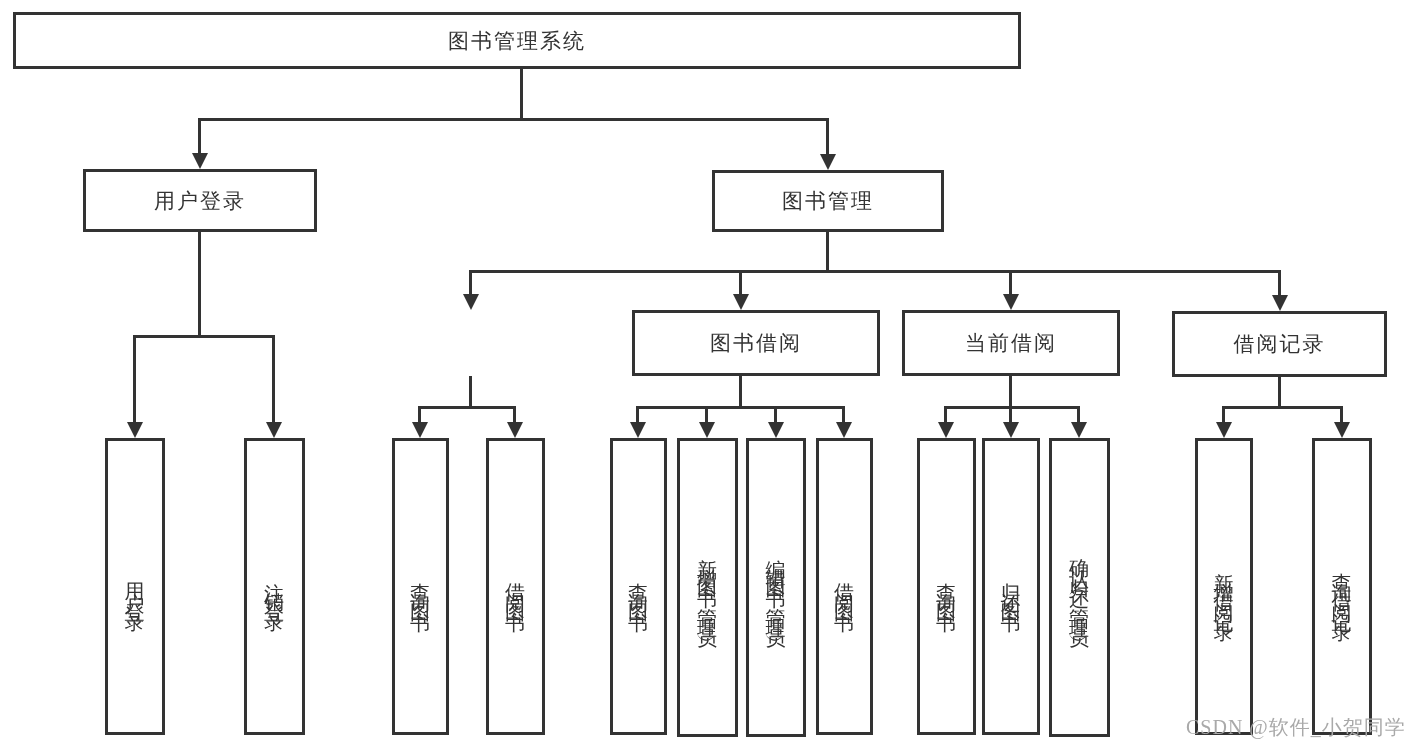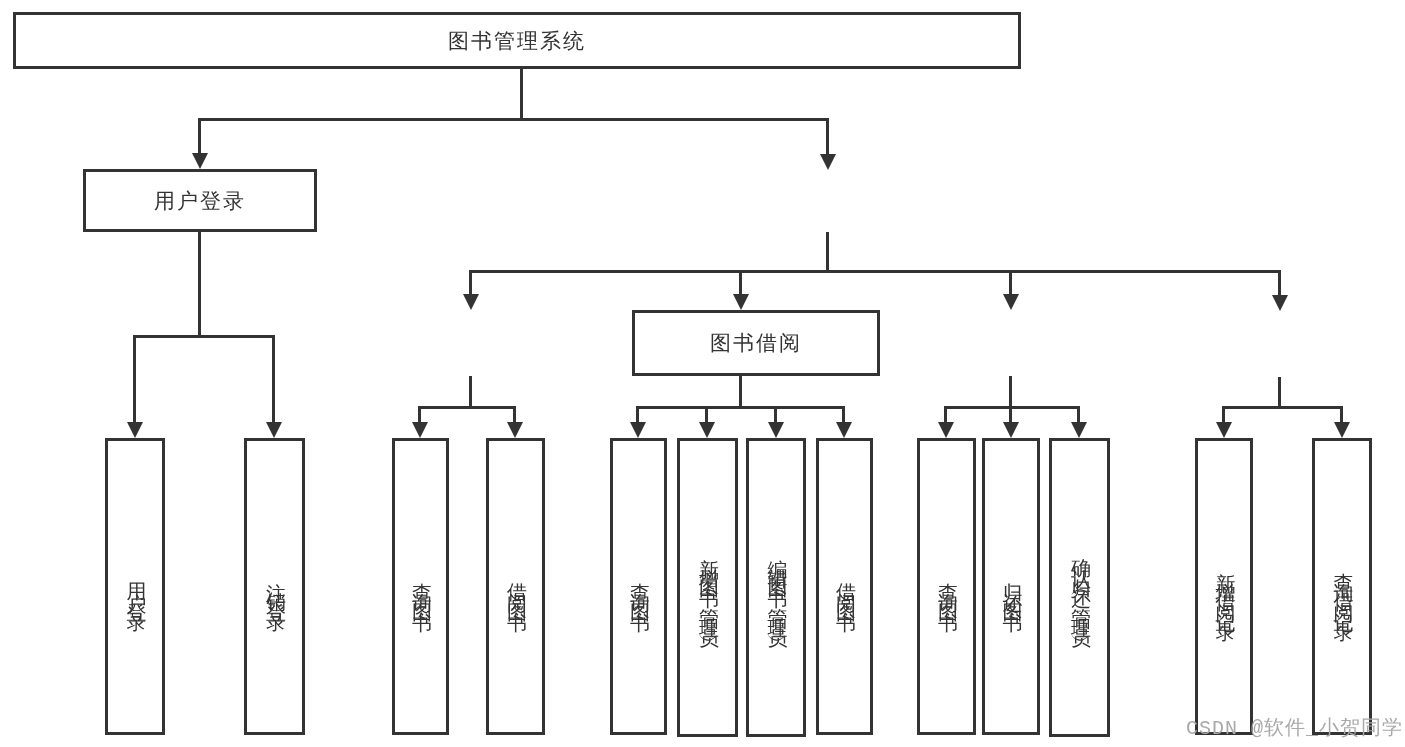--- a/index.html
+++ b/index.html
@@ -1,18 +1,18 @@
 <!DOCTYPE html>
 <html><head>
 <meta charset="utf-8">
 <style>
   html,body{margin:0;padding:0;background:#fff;}
   .canvas{
     position:relative;width:1405px;height:747px;background:#ffffff;
-    font-family:Liberation Mono, monospace;overflow:hidden;
+    font-family:Liberation Serif, serif;overflow:hidden;
   }
   .box{
     position:absolute;box-sizing:border-box;border:3px solid #333333;background:#ffffff;
     display:flex;align-items:center;justify-content:center;
     font-size:21px;color:#333333;letter-spacing:2px;white-space:nowrap;
   }
   .vbox{
     position:absolute;box-sizing:border-box;border:3px solid #333333;background:#ffffff;
     display:flex;align-items:center;justify-content:center;
     font-size:20px;color:#333333;
@@ -41,40 +41,43 @@
   <div class="box" style="left:13px;top:12px;width:1008px;height:57px;">图书管理系统</div>
 
   <div class="vl" style="left:520px;top:68px;height:53px;"></div>
   <div class="hl" style="left:198px;top:118px;width:631px;"></div>
   <div class="vl" style="left:198px;top:118px;height:36px;"></div>
   <div class="ah" style="left:192px;top:153px;"></div>
   <div class="vl" style="left:826px;top:118px;height:37px;"></div>
   <div class="ah" style="left:820px;top:154px;"></div>
 
   <div class="box" style="left:83px;top:169px;width:234px;height:63px;">用户登录</div>
+  <div class="box" style="left:712px;top:170px;width:232px;height:62px;">图书管理</div>
 
   <div class="vl" style="left:198px;top:232px;height:106px;"></div>
   <div class="hl" style="left:133px;top:335px;width:142px;"></div>
   <div class="vl" style="left:133px;top:335px;height:88px;"></div>
   <div class="ah" style="left:127px;top:422px;"></div>
   <div class="vl" style="left:272px;top:335px;height:88px;"></div>
   <div class="ah" style="left:266px;top:422px;"></div>
 
   <div class="vl" style="left:826px;top:232px;height:41px;"></div>
   <div class="hl" style="left:469px;top:270px;width:812px;"></div>
   <div class="vl" style="left:469px;top:270px;height:25px;"></div>
   <div class="ah" style="left:463px;top:294px;"></div>
   <div class="vl" style="left:739px;top:270px;height:25px;"></div>
   <div class="ah" style="left:733px;top:294px;"></div>
   <div class="vl" style="left:1009px;top:270px;height:25px;"></div>
   <div class="ah" style="left:1003px;top:294px;"></div>
   <div class="vl" style="left:1278px;top:270px;height:25px;"></div>
   <div class="ah" style="left:1272px;top:295px;"></div>
 
   <div class="box" style="left:632px;top:310px;width:248px;height:66px;">图书借阅</div>
+  <div class="box" style="left:902px;top:310px;width:218px;height:66px;">当前借阅</div>
+  <div class="box" style="left:1172px;top:311px;width:215px;height:66px;">借阅记录</div>
 
   <div class="vl" style="left:469px;top:376px;height:33px;"></div>
   <div class="hl" style="left:418px;top:406px;width:98px;"></div>
   <div class="vl" style="left:418px;top:406px;height:17px;"></div>
   <div class="ah" style="left:412px;top:422px;"></div>
   <div class="vl" style="left:513px;top:406px;height:17px;"></div>
   <div class="ah" style="left:507px;top:422px;"></div>
 
   <div class="vl" style="left:739px;top:376px;height:33px;"></div>
   <div class="hl" style="left:636px;top:406px;width:209px;"></div>

